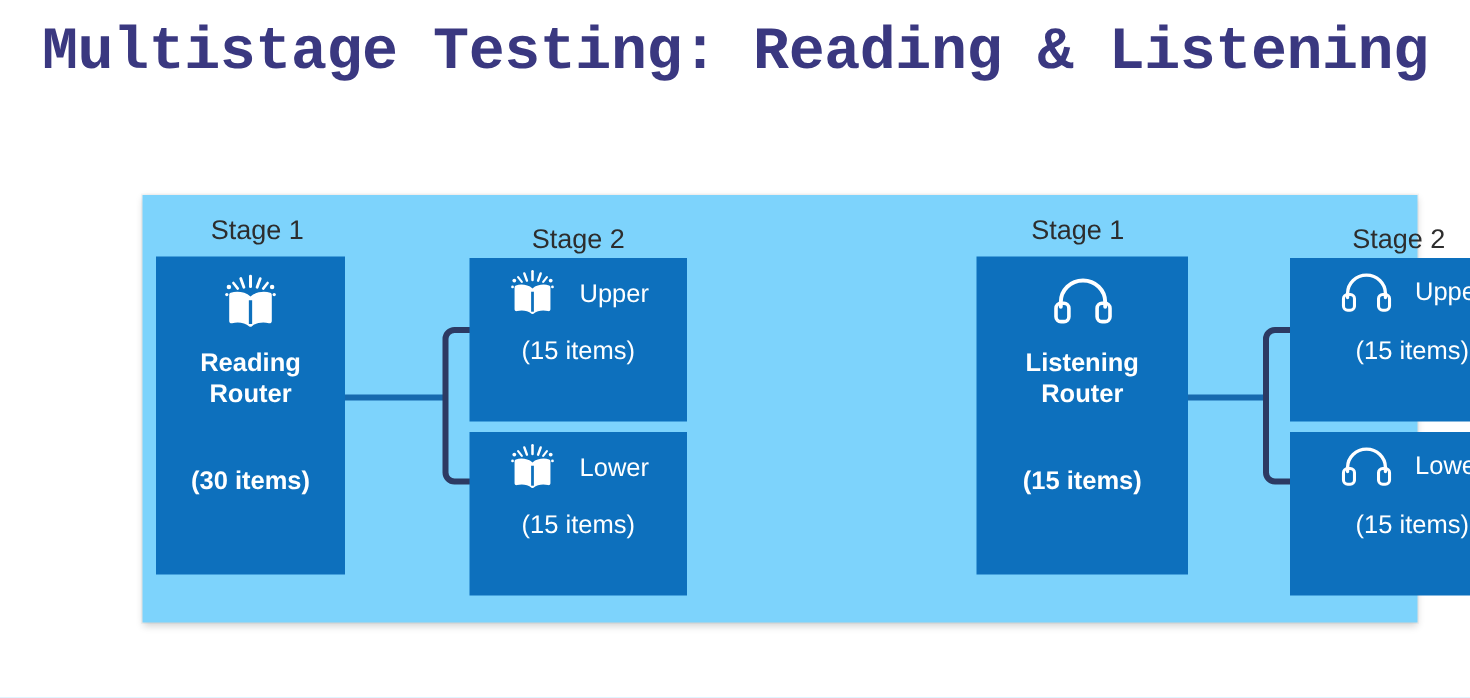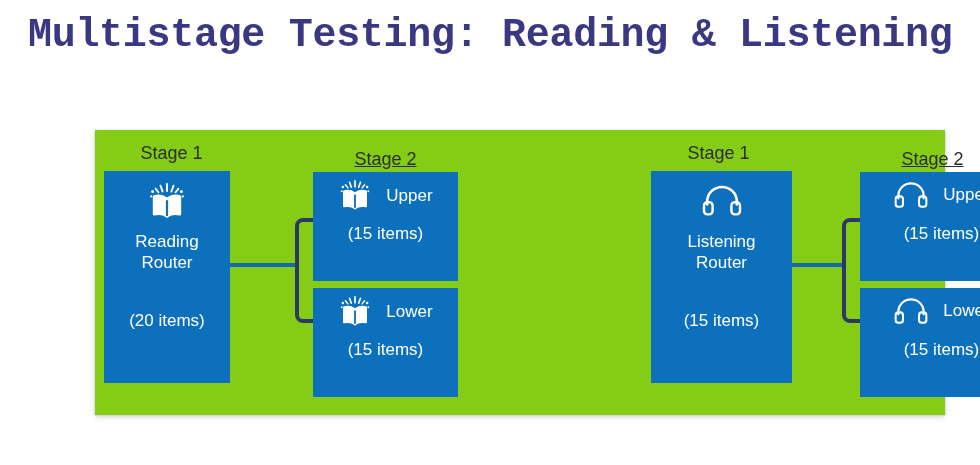--- a/index.html
+++ b/index.html
@@ -30,21 +30,21 @@
     font-family: Liberation Mono, monospace;
   }
 
   
   #diagram-panel {
     position: absolute;
     left: 95px;
     top: 130px;
     width: 850px;
     height: 285px;
-    background: #84cc16;
+    background: #7dd3fc;
     box-shadow: 0 2px 5px rgba(0,0,0,0.18), 0 0 0 1px rgba(0,0,0,0.035);
   }
 
   .group {
     position: absolute;
     top: 0;
     height: 285px;
   }
   #group-reading { left: 0px;   width: 425px; }
   #group-listening { left: 425px; width: 425px; }
@@ -52,39 +52,40 @@
   
   .stage-label {
     position: absolute;
     font-size: 18px;
     color: #2d2d2d;
     text-align: center;
     white-space: nowrap;
     line-height: 22px;
   }
   .stage-1-label { top: 12px; }
-  .stage-2-label { top: 18px; text-decoration: underline; }
+  .stage-2-label { top: 18px; }
 
   #group-reading   .stage-1-label { left: 9px;   width: 135px; }
   #group-reading   .stage-2-label { left: 218px; width: 145px; }
   #group-listening .stage-1-label { left: 131px; width: 135px; }
   #group-listening .stage-2-label { left: 340px; width: 145px; }
 
   
   .box {
     position: absolute;
     background: #0d70bd;
     color: #ffffff;
     box-sizing: border-box;
   }
   .box-router {
     width: 126px;
     height: 212px;
     top: 41px;
     text-align: center;
+    font-weight: bold;
   }
   .box-stage2 {
     width: 145px;
     height: 109px;
     text-align: center;
   }
   .box-upper { top: 42px; }
   .box-lower { top: 158px; }
 
   #group-reading   .box-router { left: 9px; }
@@ -185,21 +186,21 @@
                      C33.2 32.8 34.2 32.1 34.2 31.0 V13.7 C34.2 13.0 33.8 12.45 33.1 12.2
                      C29.4 11.0 23.6 11.4 20 14.6 Z"></path>
             <path d="M20 17.2 V33.0" stroke="#0d70bd" stroke-width="2.2" fill="none"></path>
           </g>
         </svg>
       </div>
       <div class="router-name">
         <div>Reading</div>
         <div>Router</div>
       </div>
-      <div class="router-count">(20 items)</div>
+      <div class="router-count">(30 items)</div>
     </div>
 
     <div class="box box-stage2 box-upper">
       <div class="s2-head">
         <span>
           <svg class="icon-svg" width="34" height="32" viewBox="0 0 40 38" xmlns="http://www.w3.org/2000/svg">
             <g fill="#ffffff">
               <rect x="19" y="0" width="2" height="9" rx="1"></rect>
               <rect x="13.6" y="1.6" width="1.9" height="8" rx="0.95" transform="rotate(-20 14.5 5.6)"></rect>
               <rect x="24.5" y="1.6" width="1.9" height="8" rx="0.95" transform="rotate(20 25.4 5.6)"></rect>

